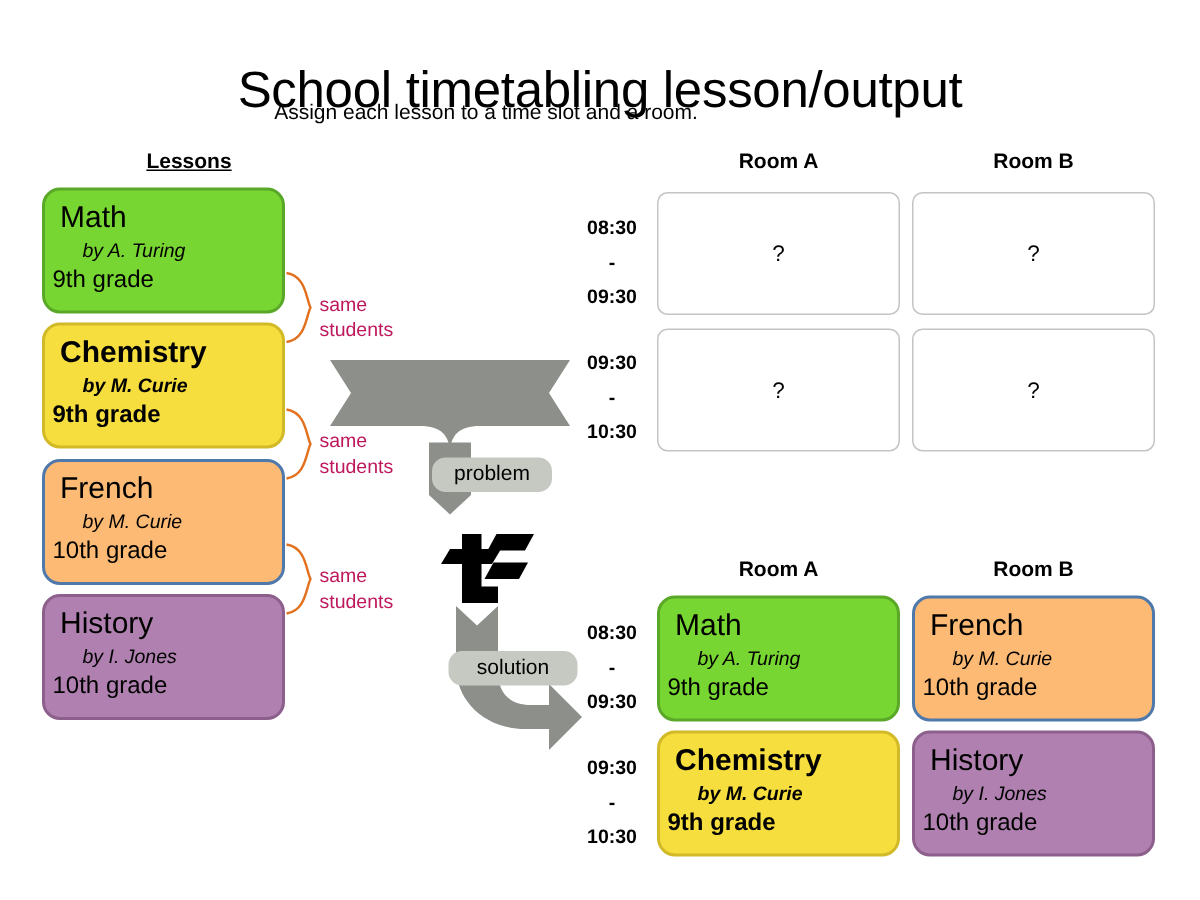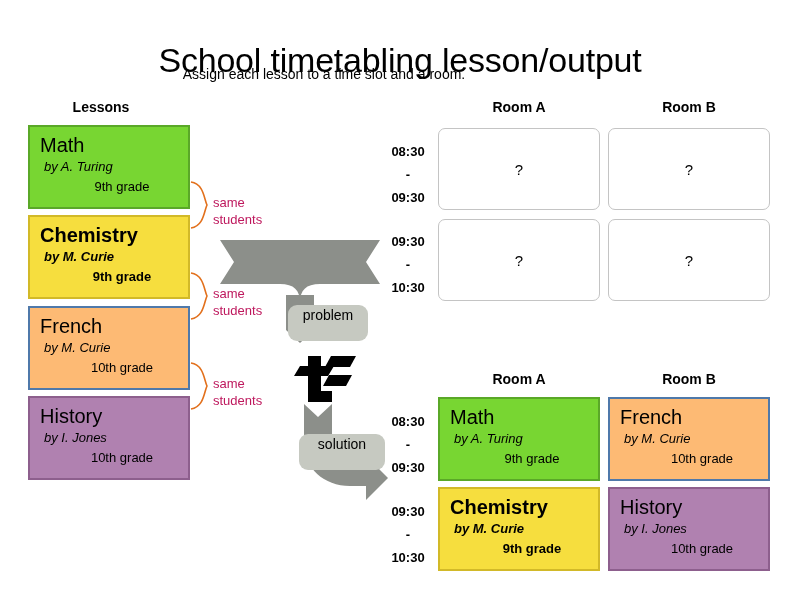--- a/index.html
+++ b/index.html
@@ -40,45 +40,44 @@
     position: absolute;
     font-size: 14px;
     font-weight: bold;
     text-align: center;
   }
 
   
   .card {
     position: absolute;
     box-sizing: border-box;
-    border-radius: 0;
+    border-radius: 12px;
     border-width: 2px;
     border-style: solid;
     padding: 6px 0 0 0;
     overflow: hidden;
   }
   .card .subject {
     font-size: 20px;
     line-height: 24px;
     padding-left: 10px;
     white-space: nowrap;
   }
   .card .teacher {
     font-size: 13px;
     font-style: italic;
     line-height: 20px;
-    padding-left: 14px;
+    padding-left: 25px;
     white-space: nowrap;
   }
   .card .grade {
-    font-size: 13px;
+    font-size: 16px;
     line-height: 20px;
-    padding-left: 26px;
-    white-space: nowrap;
-    text-align: center;
+    padding-left: 5px;
+    white-space: nowrap;
   }
 
   .c-green  { background: #78d632; border-color: #5aa828; }
   .c-yellow { background: #f6de3e; border-color: #d2b928; font-weight: bold; }
   .c-blue   { background: #fdba74; border-color: #4f79aa; }
   .c-purple { background: #b081b0; border-color: #8d5f8d; }
 
   
   .brace {
     position: absolute;
@@ -94,21 +93,21 @@
   
   #funnel-arrow, #solution-arrow, #tf-logo {
     position: absolute;
   }
   .pill {
     position: absolute;
     background: #c6c9c1;
     border-radius: 9px;
     font-size: 14px;
     line-height: 20px;
-    height: 36px;
+    height: 23px;
     padding: 0 8px;
     text-align: center;
     color: #000000;
     white-space: nowrap;
   }
 
   
   .time-label {
     position: absolute;
     width: 66px;
@@ -129,21 +128,21 @@
     font-size: 15px;
     color: #000000;
   }
 </style>
 </head>
 <body>
 
 <h1 id="page-title">School timetabling lesson/output</h1>
 <div id="page-subtitle">Assign each lesson to a time slot and a room.</div>
 
-<div class="col-header" style="left:19px; top:99px; width:164px;">Lessons</div>
+<div class="col-header" style="left:44px; top:99px; width:164px;text-decoration:underline;">Lessons</div>
 
 <div class="card c-green" style="left:28px; top:125px; width:162px; height:84px;">
   <div class="subject">Math</div>
   <div class="teacher">by  A. Turing</div>
   <div class="grade">9th grade</div>
 </div>
 
 <div class="card c-yellow" style="left:28px; top:215px; width:162px; height:84px;">
   <div class="subject">Chemistry</div>
   <div class="teacher">by  M. Curie</div>

